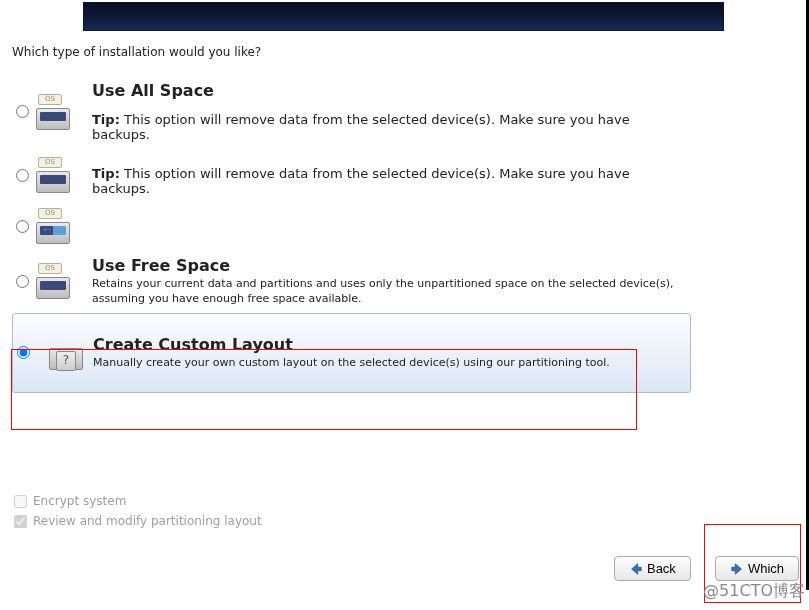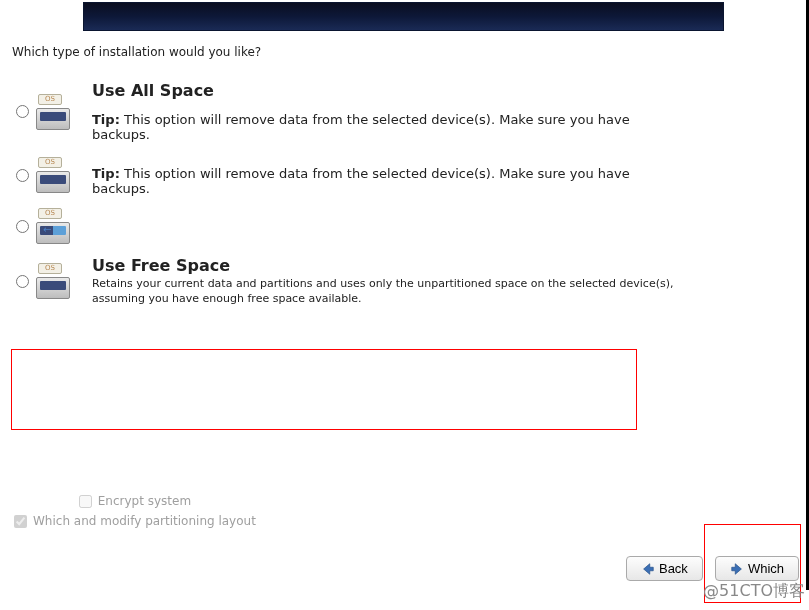--- a/index.html
+++ b/index.html
@@ -137,29 +137,28 @@
   .bottom-checks {
     position: absolute;
     left: 14px;
     top: 494px;
   }
   .check-row {
     display: flex;
     align-items: center;
     margin-bottom: 6px;
     color: #9f9f9f;
-    justify-content: center;
   }
   .check-row input { margin-right: 6px; }
   .nav-buttons {
     position: absolute;
     right: 10px;
     top: 556px;
     display: flex;
-    gap: 12px;
+    gap: 24px;
   }
   .btn {
     display: flex;
     align-items: center;
     padding: 4px 14px;
     font-size: 13px;
     background: linear-gradient(#fdfdfd, #e7e7e7);
     border: 1px solid #aaa;
     border-radius: 4px;
     cursor: pointer;
@@ -253,34 +252,49 @@
         <div class="os-label">OS</div>
         <div class="body"></div>
       </div>
     </div>
     <div class="text-cell">
       <div class="opt-title">Use Free Space</div>
       <div class="opt-desc">Retains your current data and partitions and uses only the unpartitioned space on the selected device(s), assuming you have enough free space available.</div>
     </div>
   </div>
 
+  <div class="option selected">
+    <div class="radio-cell">
+      <input type="radio" name="install" checked="" style="">
+    </div>
+    <div class="icon-cell">
+      <div class="drive-icon question">
+
+        <div class="body"></div>
+      </div>
+    </div>
+    <div class="text-cell">
+      <div class="opt-title">Create Custom Layout</div>
+      <div class="opt-desc">Manually create your own custom layout on the selected device(s) using our partitioning tool.</div>
+    </div>
+  </div>
 
 </div>
 
 <div class="highlight-box"></div>
 <div class="highlight-box2"></div>
 
 <div class="bottom-checks">
   <div class="check-row">
     <input type="checkbox" disabled="" style="">
     <span>Encrypt system</span>
   </div>
   <div class="check-row">
     <input type="checkbox" checked="" disabled="" style="">
-    <span>Which and modify partitioning layout</span>
+    <span>Review and modify partitioning layout</span>
   </div>
 </div>
 
 <div class="nav-buttons">
   <button class="btn">
     <svg class="arrow-left" viewBox="0 0 16 16">
       <polygon points="10,2 3,8 10,14 10,10 14,10 14,6 10,6" fill="#3b6fb5" stroke="#27518a" stroke-width="0.8"></polygon>
     </svg>
     <span>Back</span>
   </button>

